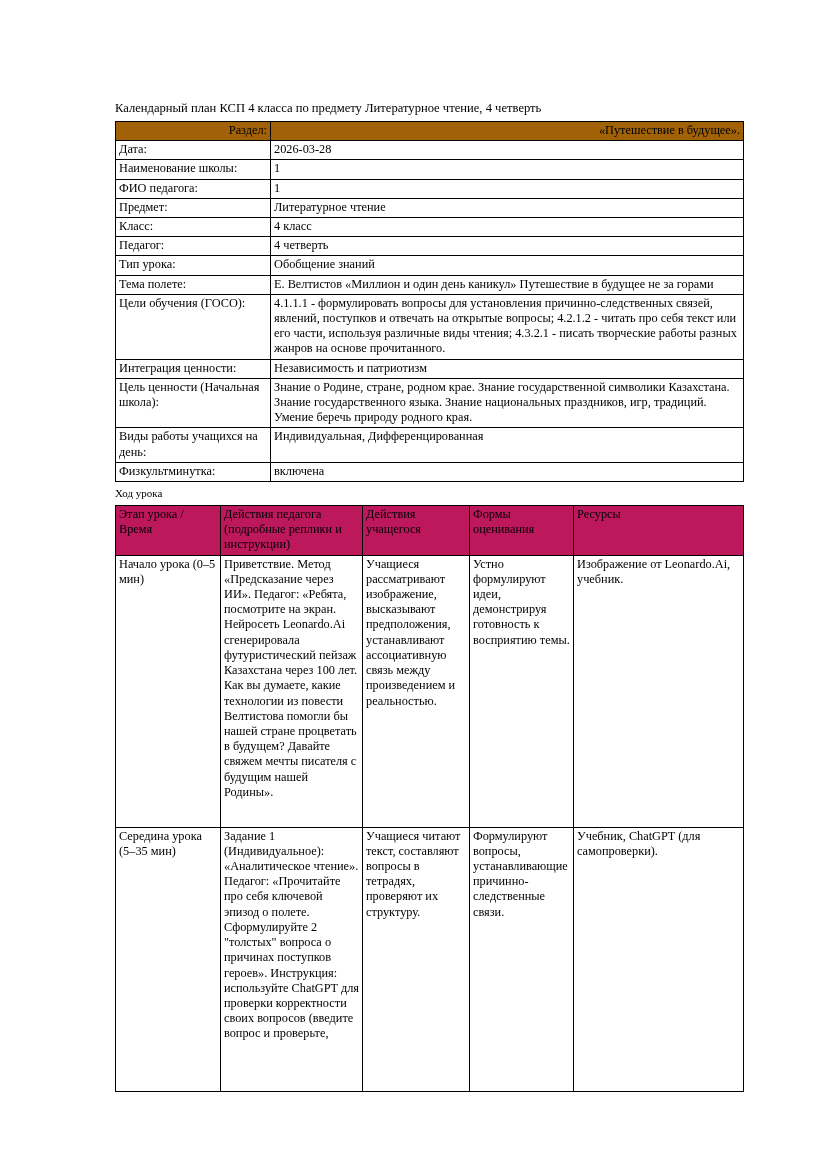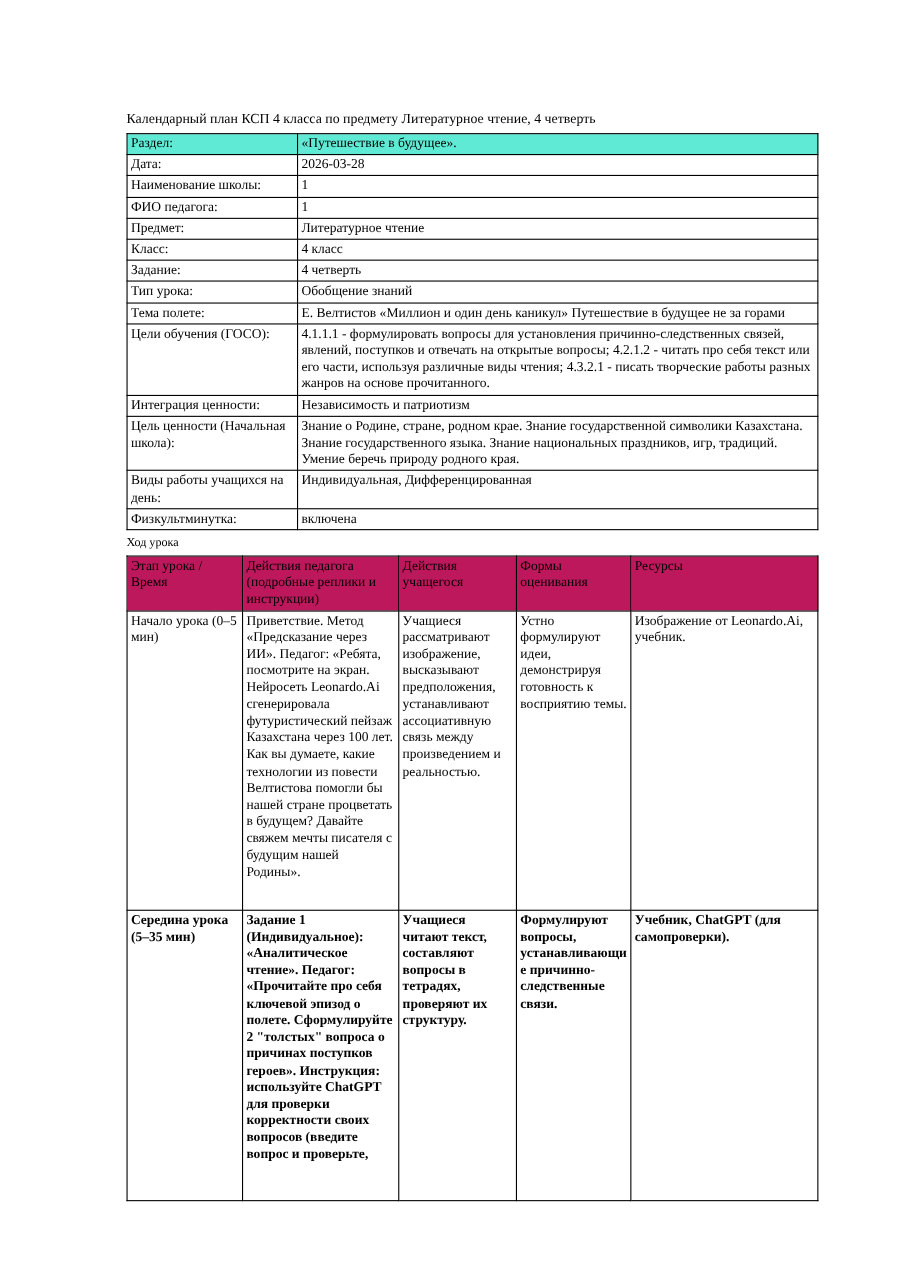--- a/index.html
+++ b/index.html
@@ -47,30 +47,30 @@
     padding: 1px 3px 2px 3px;
     font-weight: normal;
     text-align: left;
     word-wrap: break-word;
     overflow-wrap: break-word;
     hyphens: none;
   }
   
   .t-info col.c-label { width: 155px; }
   .t-info col.c-value { width: 473px; }
-  .t-info tr.shaded td { background: #5eead4; }
+  .t-info tr.shaded td { background: #a16207; text-align: right; }
   
   .t-flow col.c1 { width: 105px; }
   .t-flow col.c2 { width: 142px; }
   .t-flow col.c3 { width: 107px; }
   .t-flow col.c4 { width: 104px; }
   .t-flow col.c5 { width: 170px; }
   .t-flow thead td { background: #be185d; }
   .t-flow tbody td { height: 268px; }
-  .t-flow tbody tr.row-mid td { height: 260px; font-weight: bold; }
+  .t-flow tbody tr.row-mid td { height: 260px; }
 </style>
 </head>
 <body>
 
 <div class="page">
 
   <div class="doc-title">Календарный план КСП 4 класса по предмету Литературное чтение, 4 четверть</div>
 
   <table class="t-info">
     <colgroup>
@@ -96,21 +96,21 @@
       </tr>
       <tr>
         <td>Предмет:</td>
         <td>Литературное чтение</td>
       </tr>
       <tr>
         <td>Класс:</td>
         <td>4 класс</td>
       </tr>
       <tr>
-        <td>Задание:</td>
+        <td>Педагог:</td>
         <td>4 четверть</td>
       </tr>
       <tr>
         <td>Тип урока:</td>
         <td>Обобщение знаний</td>
       </tr>
       <tr>
         <td>Тема полете:</td>
         <td>Е. Велтистов «Миллион и один день каникул» Путешествие в будущее не за горами</td>
       </tr>

